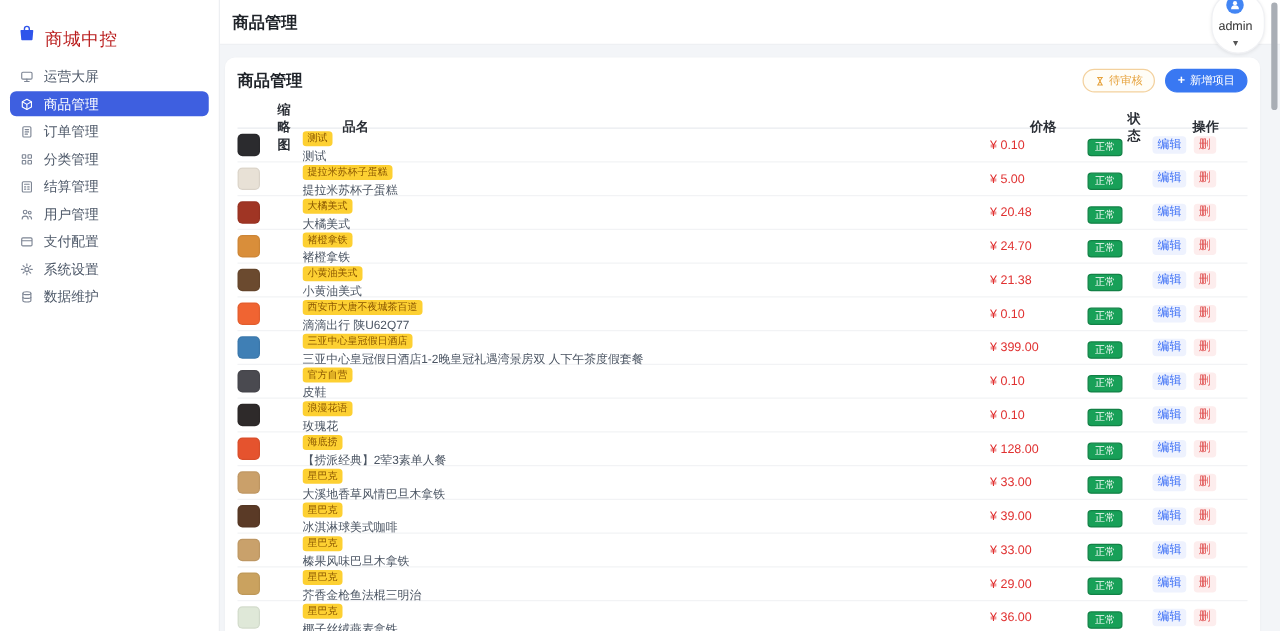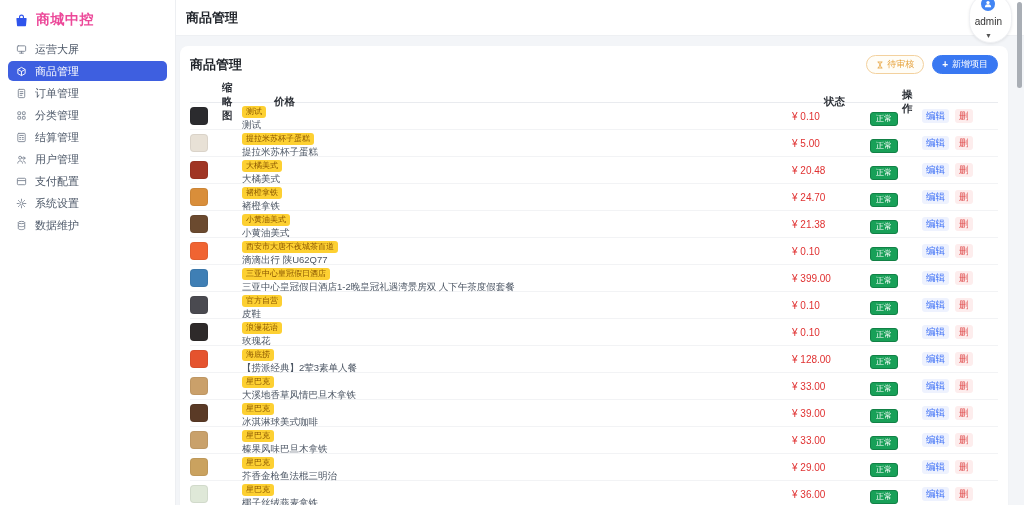--- a/index.html
+++ b/index.html
@@ -3,21 +3,21 @@
 <meta charset="utf-8">
 <style>
   html,body{margin:0;padding:0;}
   body{font-family:"Liberation Sans","DejaVu Sans",sans-serif;-webkit-font-smoothing:antialiased;}
   .app{position:relative;width:1024px;height:505px;overflow:hidden;background:#f3f5f8;}
 
   
   .sidebar{position:absolute;left:0;top:0;width:176px;height:505px;background:#fff;border-right:1px solid #edeff2;box-sizing:border-box;}
   .logo{display:flex;align-items:center;gap:7px;padding:11px 14px 6px 14px;}
   .logo-icon{display:flex;align-items:center;}
-  .logo-text{font-size:14px;font-weight:bold;color:#ec4899;letter-spacing:.5px;}
+  .logo-text{font-size:14px;font-weight:normal;color:#b91c1c;letter-spacing:.5px;margin-top:12px;}
   .nav{padding:4px 8px 0 8px;}
   .nav-item{display:flex;align-items:center;gap:8px;height:20px;padding:0 8px;margin-bottom:2px;border-radius:5px;color:#4e5969;font-size:11px;cursor:pointer;}
   .nav-item .nicon{display:flex;align-items:center;color:#7d8594;}
   .nav-item.active{background:#3e5fe0;color:#fff;}
   .nav-item.active .nicon{color:#fff;}
   .nicon svg{width:11px;height:11px;}
 
   
   .main{position:absolute;left:176px;top:0;width:848px;height:505px;}
   .topbar{height:36px;background:#fff;border-bottom:1px solid #eef0f3;display:flex;align-items:center;justify-content:space-between;padding:0 12px 0 10px;box-sizing:border-box;}
@@ -194,20 +194,21 @@
             <span class="btn btn-add">
               <span class="plus">+</span>
               <span>新增项目</span>
             </span>
           </div>
         </div>
 
         <div class="table">
           <div class="thead">
               <div class="th">缩略图</div>
+              <div class="th">品名</div>
               <div class="th">价格</div>
               <div class="th">状态</div>
               <div class="th">操作</div>
             </div>
           <div>
               <div class="tr">
                 <div class="td td-thumb">
                   <div class="thumb" style="background:#2b2b2e"></div>
                 </div>
                 <div class="td td-name"><span class="badge">测试</span><div class="pname">测试</div></div>

